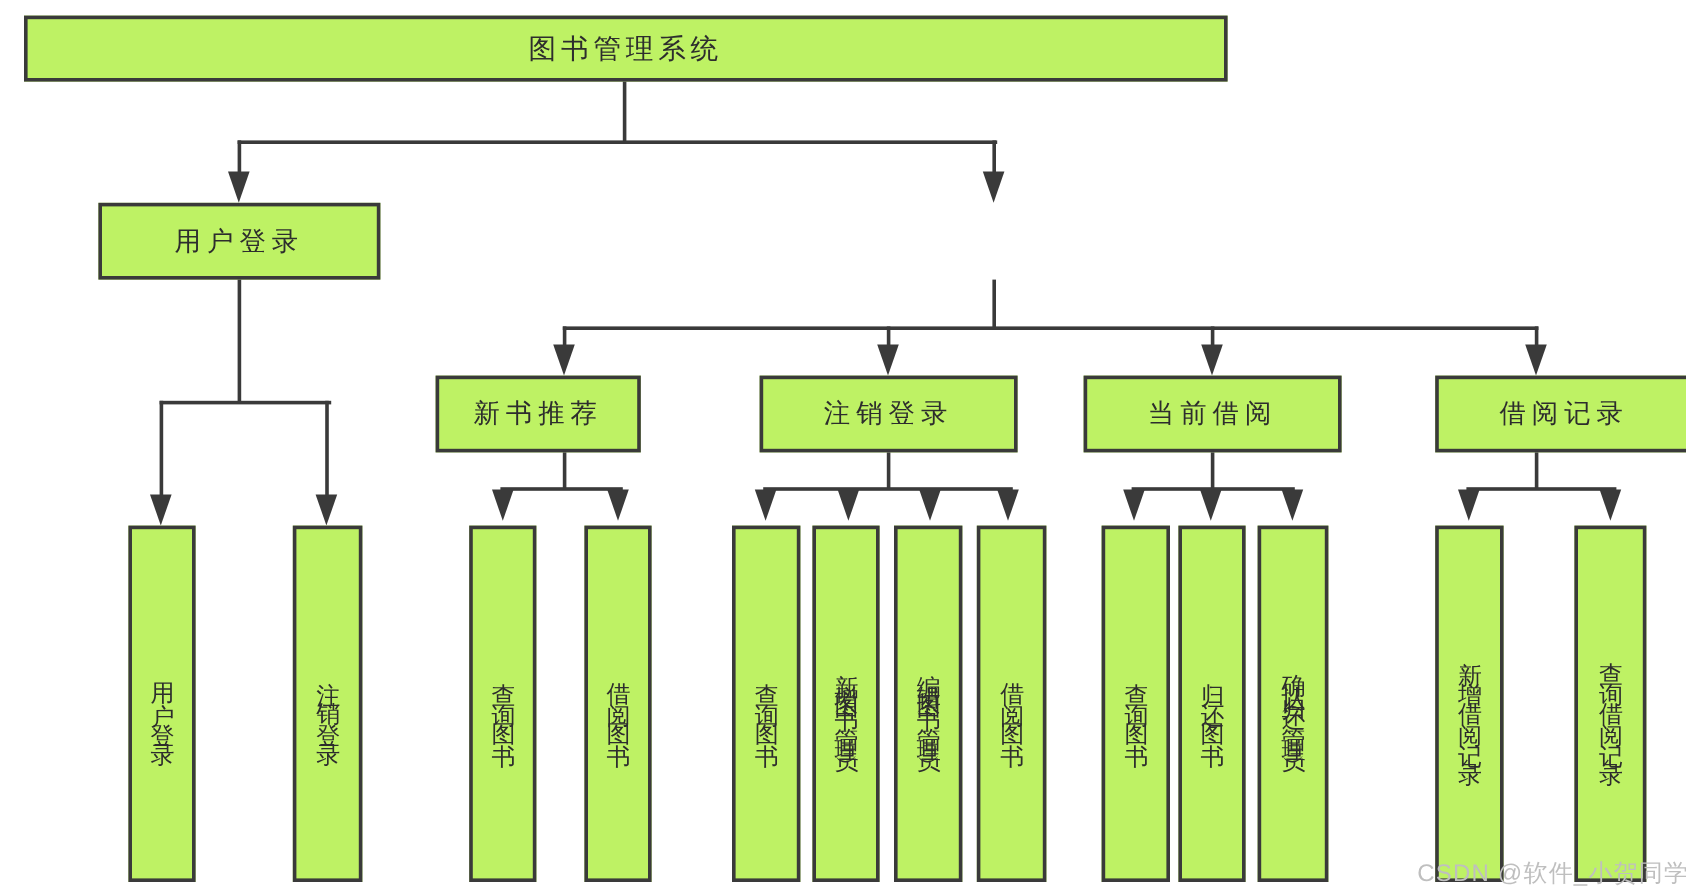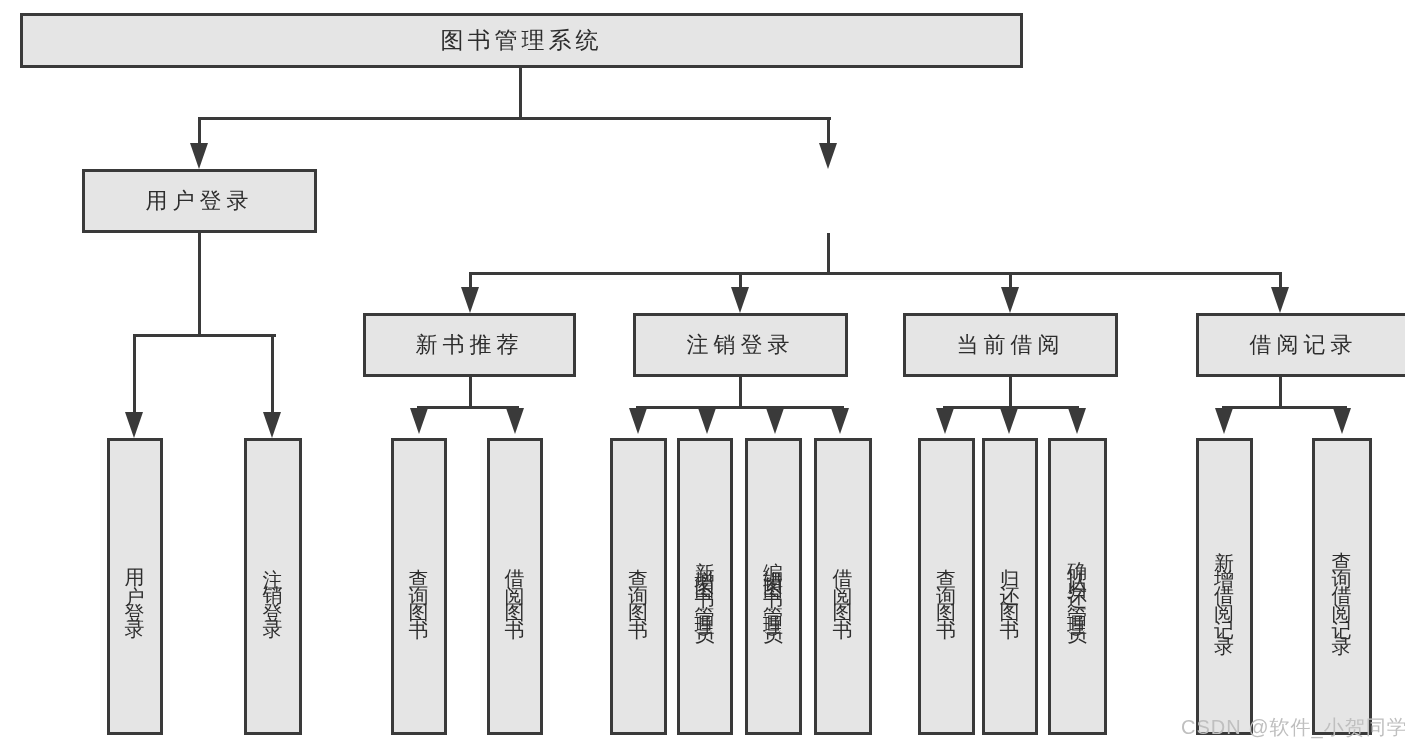--- a/index.html
+++ b/index.html
@@ -13,21 +13,21 @@
     position:relative;
     width:1405px;height:747px;
     background:var(--bg);
     font-family:"Liberation Sans","DejaVu Sans",sans-serif;
     overflow:hidden;
   }
   .box{
     position:absolute;
     box-sizing:border-box;
     border:3px solid var(--line);
-    background:#e5e5e5;
+    background:#bef264;
     display:flex;
     align-items:center;
     justify-content:center;
     color:var(--text);
     text-align:left;
     white-space:nowrap;
   }
   .hbox{font-size:22px;letter-spacing:5px;}
   .rootbox{font-size:23px;letter-spacing:4px;}
   .vbox{
@@ -83,21 +83,21 @@
   <div class="hline" style="left:469px;top:272px;width:813px;height:3px;"></div>
   <div class="vline" style="left:469px;top:272px;width:3px;height:18px;"></div>
   <div class="ahead" style="left:461px;top:287px;"></div>
   <div class="vline" style="left:739px;top:272px;width:3px;height:18px;"></div>
   <div class="ahead" style="left:731px;top:287px;"></div>
   <div class="vline" style="left:1009px;top:272px;width:3px;height:18px;"></div>
   <div class="ahead" style="left:1001px;top:287px;"></div>
   <div class="vline" style="left:1279px;top:272px;width:3px;height:18px;"></div>
   <div class="ahead" style="left:1271px;top:287px;"></div>
 
-  <div class="box hbox" style="left:363px;top:313px;width:213px;height:64px;">新书推荐</div>
+  <div class="box hbox" style="left:363px;top:313px;width:171px;height:64px;">新书推荐</div>
   <div class="box hbox" style="left:633px;top:313px;width:215px;height:64px;">注销登录</div>
   <div class="box hbox" style="left:903px;top:313px;width:215px;height:64px;">当前借阅</div>
   <div class="box hbox" style="left:1196px;top:313px;width:215px;height:64px;">借阅记录</div>
 
   <div class="vline" style="left:469px;top:377px;width:3px;height:31px;"></div>
   <div class="hline" style="left:417px;top:406px;width:102px;height:3px;"></div>
   <div class="ahead" style="left:410px;top:408px;"></div>
   <div class="ahead" style="left:506px;top:408px;"></div>
 
   <div class="vline" style="left:739px;top:377px;width:3px;height:31px;"></div>

